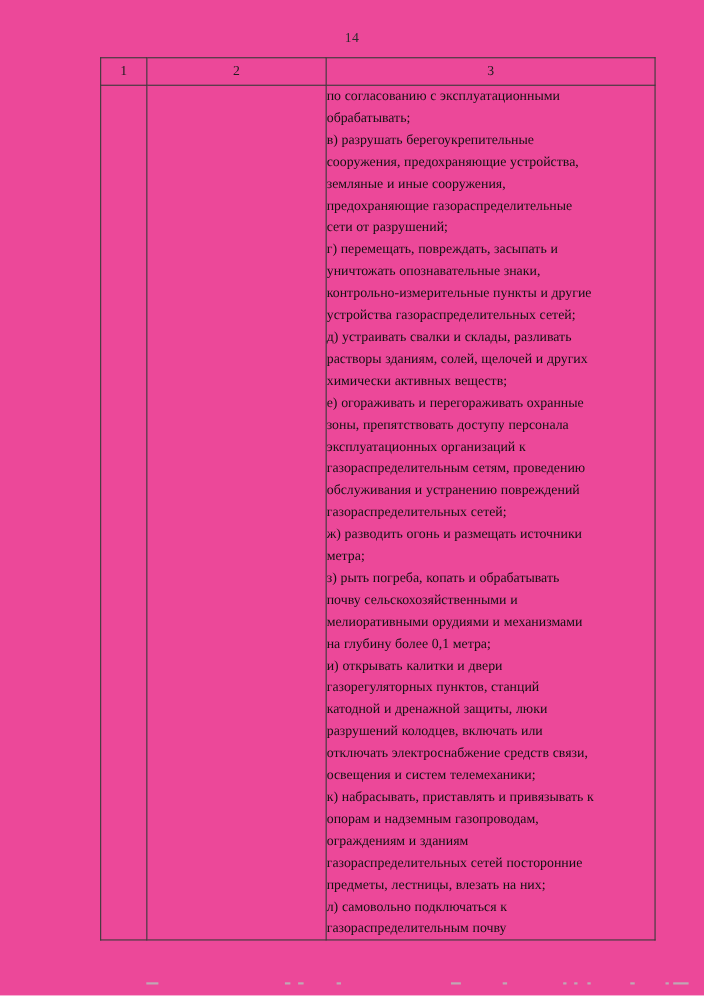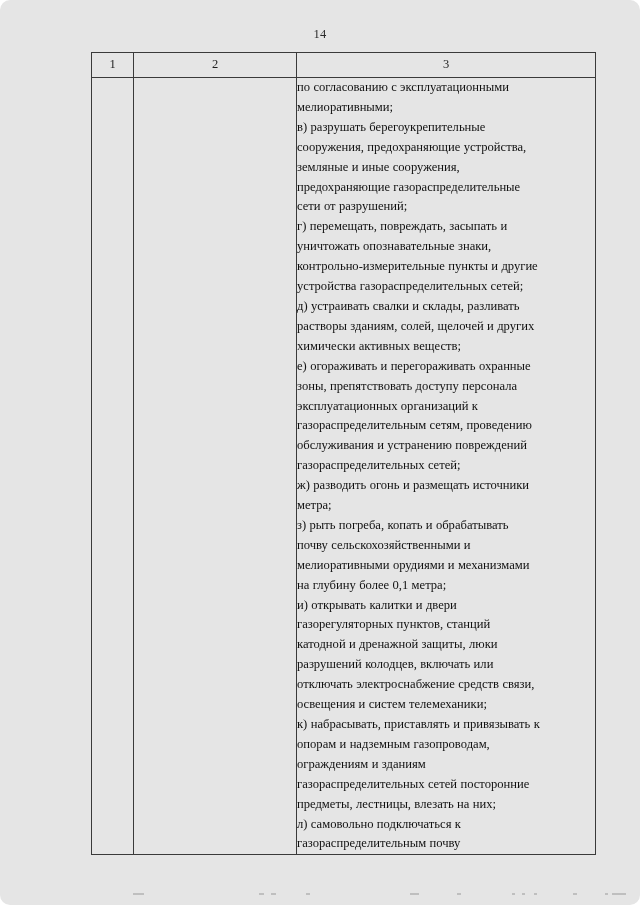--- a/index.html
+++ b/index.html
@@ -15,22 +15,21 @@
     overflow: hidden;
     font-family: "Liberation Serif", "DejaVu Serif", serif;
     color: #000000;
     -webkit-font-smoothing: antialiased;
   }
 
   
   #page-scan {
     position: absolute;
     inset: 0;
-    background: #e5e5e5;
-    border-radius: 10px;
+    background: #ec4899;
   }
 
   
   #page-number {
     position: absolute;
     top: 27px;
     left: 0;
     width: 640px;
     text-align: center;
     font-size: 12.5px;
@@ -125,21 +124,21 @@
         <td class="hdr-cell">1</td>
         <td class="hdr-cell">2</td>
         <td class="hdr-cell">3</td>
       </tr>
       <tr>
         <td class="body-cell-1"></td>
         <td class="body-cell-2"></td>
         <td class="body-cell-3">
           <div class="clause-list" id="clause-list">
               <div class="clause">по согласованию с эксплуатационными</div>
-              <div class="clause">мелиоративными;</div>
+              <div class="clause">обрабатывать;</div>
               <div class="clause">в) разрушать берегоукрепительные</div>
               <div class="clause">сооружения, предохраняющие устройства,</div>
               <div class="clause">земляные и иные сооружения,</div>
               <div class="clause">предохраняющие газораспределительные</div>
               <div class="clause">сети от разрушений;</div>
               <div class="clause">г) перемещать, повреждать, засыпать и</div>
               <div class="clause">уничтожать опознавательные знаки,</div>
               <div class="clause">контрольно-измерительные пункты и другие</div>
               <div class="clause">устройства газораспределительных сетей;</div>
               <div class="clause">д) устраивать свалки и склады, разливать</div>

